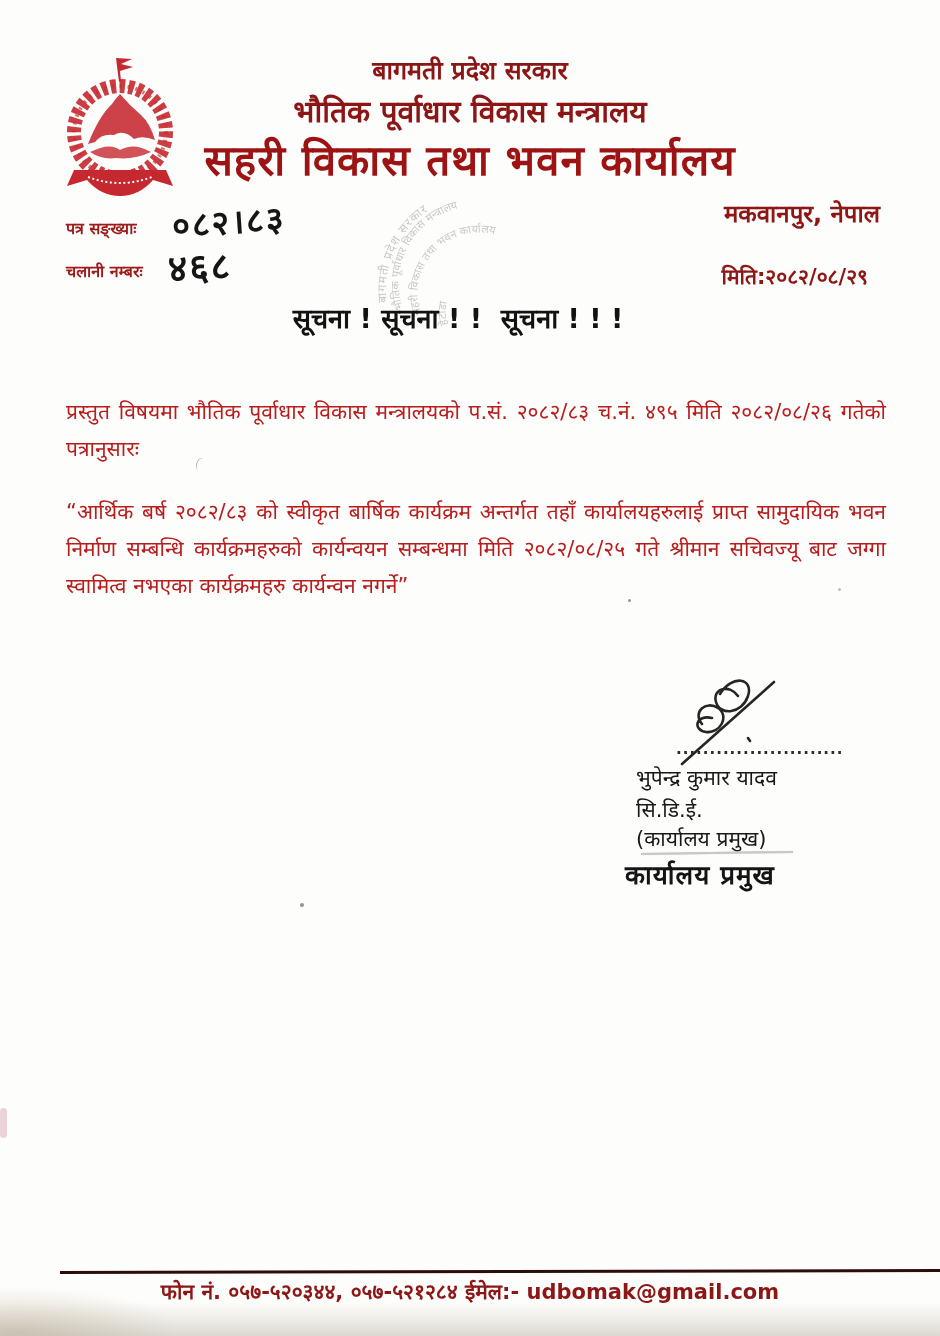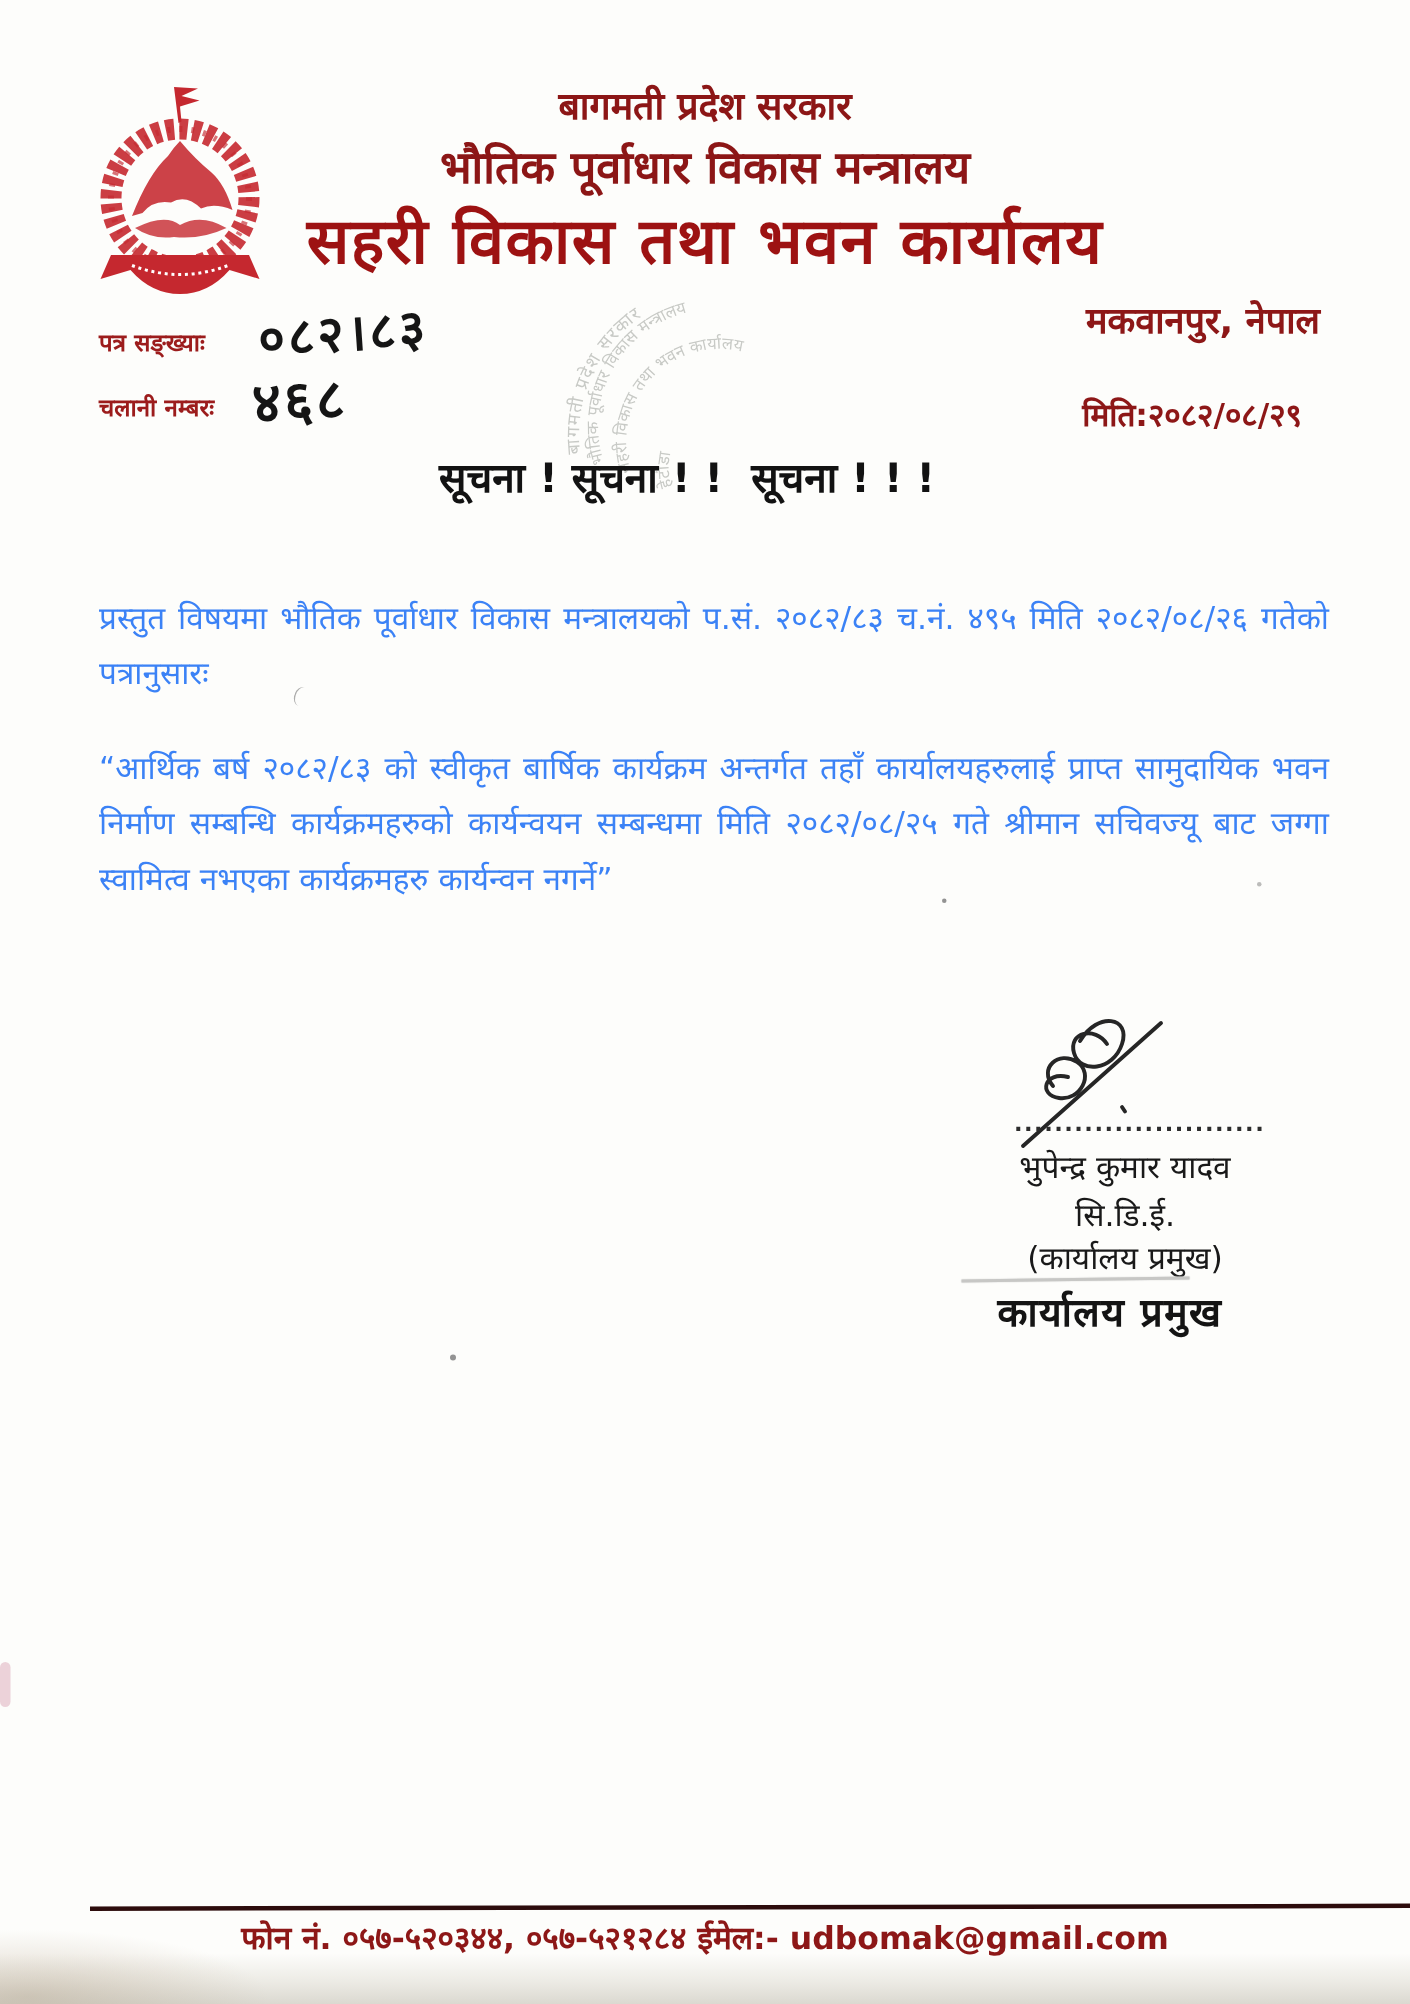--- a/index.html
+++ b/index.html
@@ -20,27 +20,27 @@
   .office-line{top:130px;font-size:42px;font-weight:bold;color:#9d1212;letter-spacing:1px;}
   .district{top:196px;right:60px;font-size:24px;font-weight:bold;color:#8d1717;}
   .ref-label{font-size:16px;font-weight:bold;color:#9c1c1c;}
   .handwrit{font-weight:600;color:#151515;letter-spacing:2px;}
   .date-line{top:262px;right:72px;font-size:21px;font-weight:bold;color:#8d1717;}
   .heading{
     top:299px;font-size:27px;font-weight:bold;color:#121212;
     white-space:pre-wrap;transform:translateX(-12px);
   }
   .para{
-    left:66px;width:820px;font-size:21px;line-height:37px;color:#3b82f6;
+    left:66px;width:820px;font-size:21px;line-height:37px;color:#b91c1c;
     text-align:justify;
   }
   .sig-dots{left:676px;top:740px;width:160px;font-size:15px;font-weight:bold;
     color:#2c2c2c;letter-spacing:1px;white-space:nowrap;}
-  .sig-block{font-size:21px;color:#191919;text-align:center;}
-  .stamp-text{left:625px;top:856px;width:230px;text-align:center;
+  .sig-block{font-size:21px;color:#191919;}
+  .stamp-text{left:625px;top:856px;width:230px;text-align:left;
     font-size:26px;font-weight:bold;color:#141414;letter-spacing:1px;}
   .stamp-edge{left:641px;top:852px;width:152px;height:2px;background:#c7c7c5;
     transform:rotate(-0.8deg);box-shadow:0 0 1px #cfcfcd;}
   .footer-rule{left:60px;top:1270px;width:880px;height:2.5px;background:#2d0c0c;
     transform:rotate(-0.12deg);}
   .footer-text{top:1277px;font-size:21px;font-weight:bold;color:#8d1717;}
   
   .speck{background:#5a5a5a;border-radius:50%;opacity:.65;}
   .curl{width:9px;height:13px;border-left:1.6px solid #6d6d6d;border-radius:50%;
     transform:rotate(18deg);opacity:.55;}

